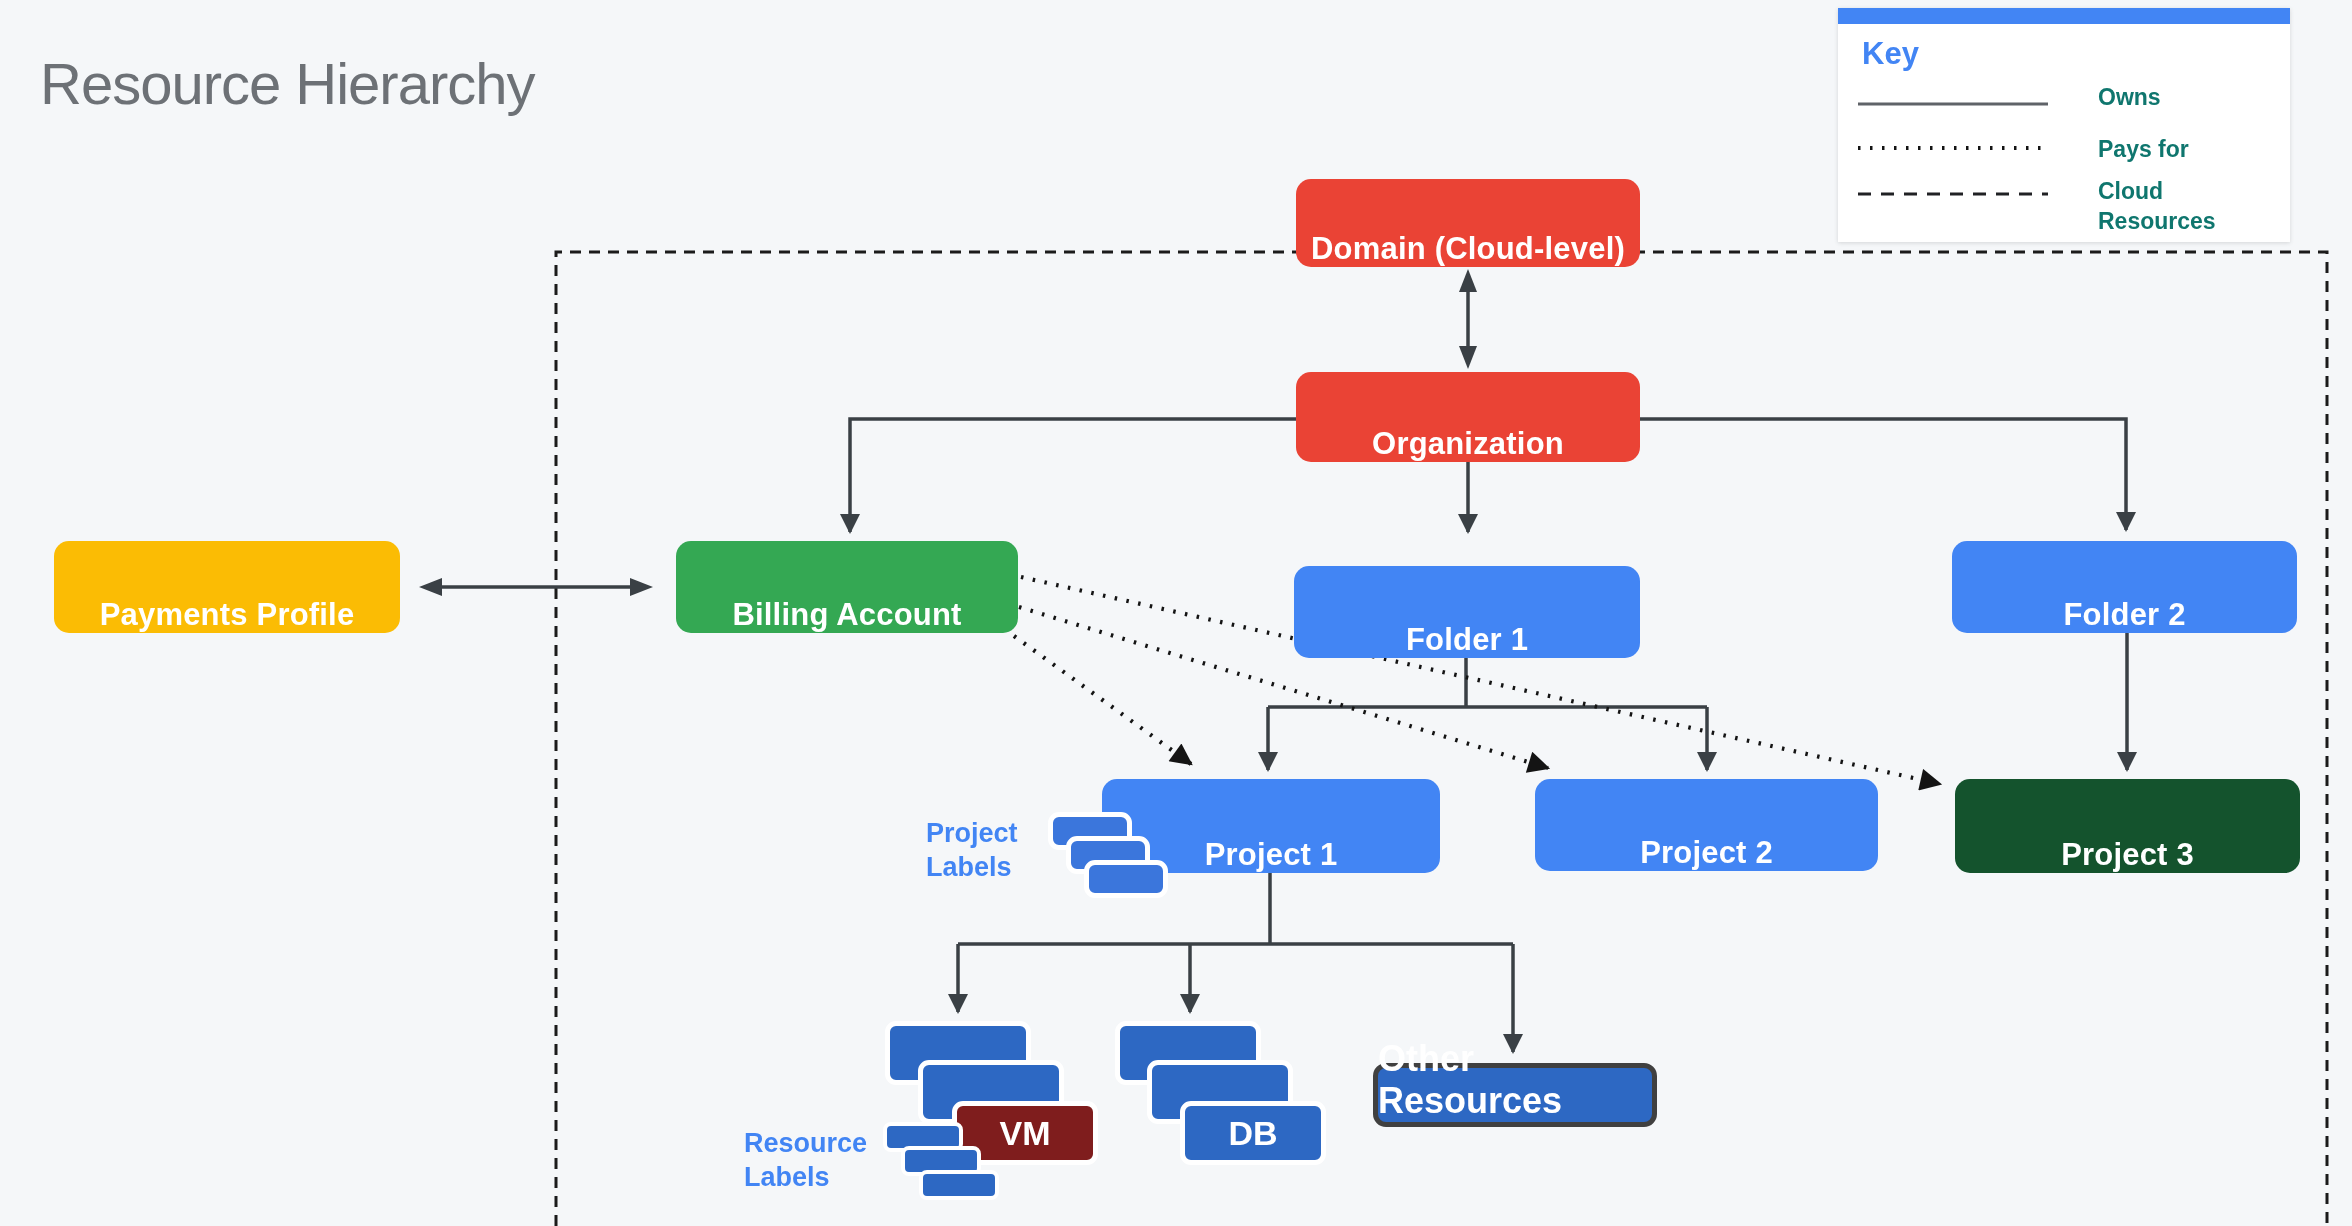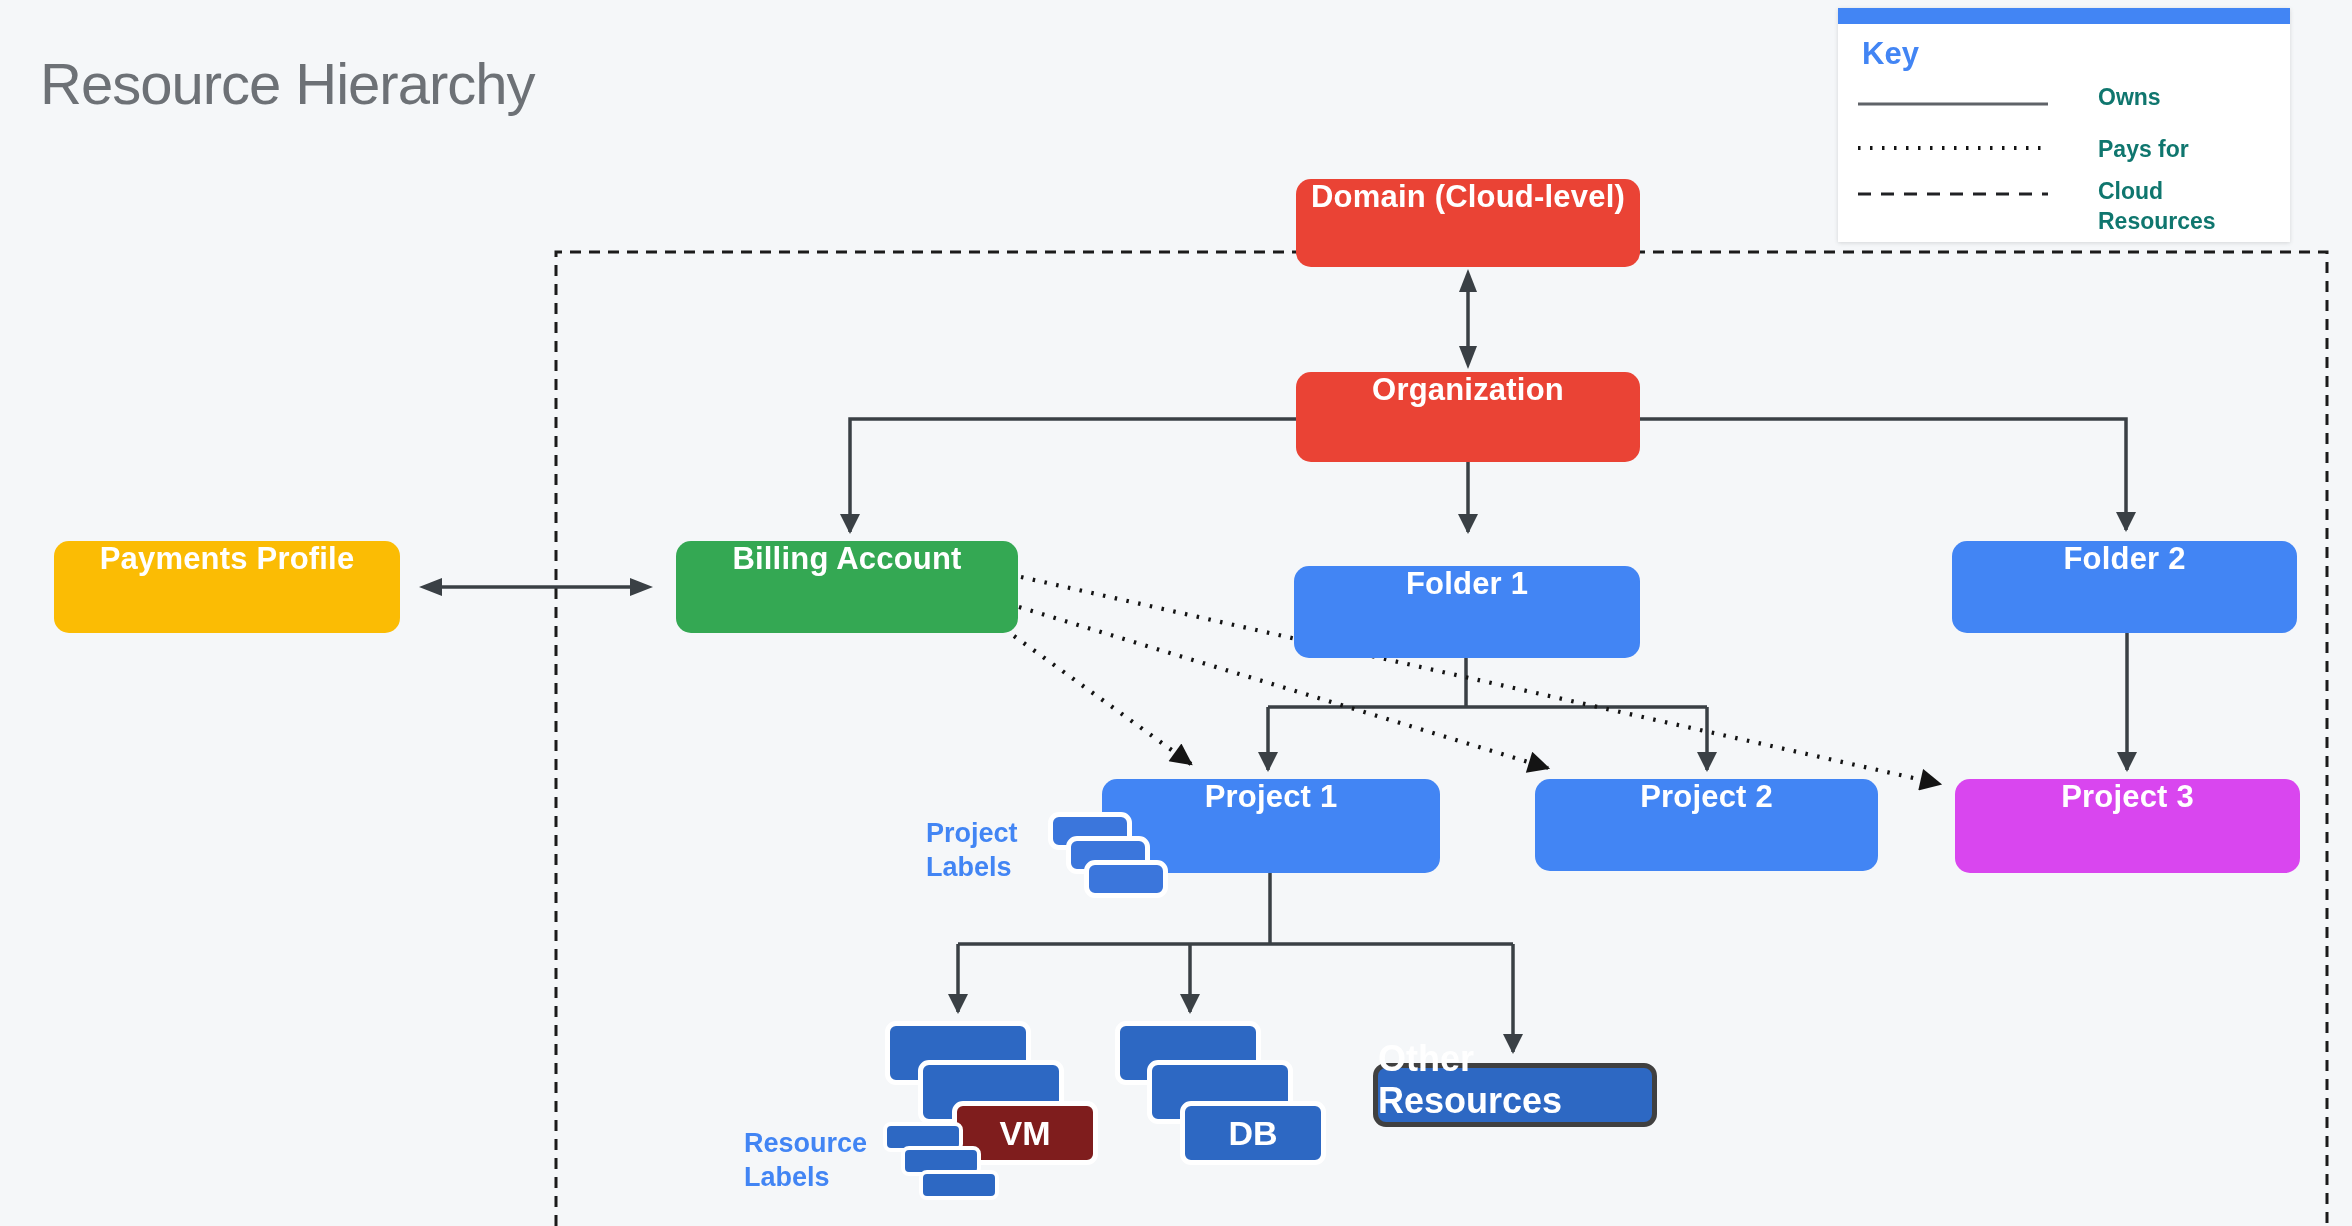--- a/index.html
+++ b/index.html
@@ -4,21 +4,21 @@
 <style>
   html,body{margin:0;padding:0;}
   body{font-family:"Liberation Sans",sans-serif;}
   #canvas{
     position:relative;width:2352px;height:1226px;
     background:#f5f7f9;overflow:hidden;
   }
   #wires{position:absolute;left:0;top:0;z-index:1;}
   .node{
     position:absolute;z-index:2;border-radius:15px;
-    display:flex;align-items:flex-start;justify-content:center;
+    display:flex;align-items:flex-end;justify-content:center;
     color:#fff;font-weight:bold;font-size:31px;letter-spacing:.2px;
   }
   .card{
     position:absolute;z-index:3;border:5px solid #fff;border-radius:11px;
     box-sizing:border-box;background:#2d68c3;
     display:flex;align-items:center;justify-content:center;
     color:#fff;font-weight:bold;font-size:34px;
   }
   .card.light{background:#3b76dc;}
   .bordered{
@@ -126,21 +126,21 @@
   </div>
 
   <div class="node" style="left: 1102px; top: 779px; width: 338px; height: 94px; background-color: rgb(66, 133, 244);">
     <span>Project 1</span>
   </div>
 
   <div class="node" style="left: 1535px; top: 779px; width: 343px; height: 92px; background-color: rgb(66, 133, 244);">
     <span>Project 2</span>
   </div>
 
-  <div class="node" style="left: 1955px; top: 779px; width: 345px; height: 94px; background-color: #d946ef;">
+  <div class="node" style="left: 1955px; top: 779px; width: 345px; height: 94px; background-color: #14532d;">
     <span>Project 3</span>
   </div>
 
   <div class="card light" style="left:1048px;top:812px;width:84px;height:38px;"></div>
   <div class="card light" style="left:1066px;top:836px;width:84px;height:38px;"></div>
   <div class="card light" style="left:1084px;top:860px;width:84px;height:38px;"></div>
 
   <div class="annotation" style="left:926px;top:816px;">
     <div>Project</div>
     <div>Labels</div>

